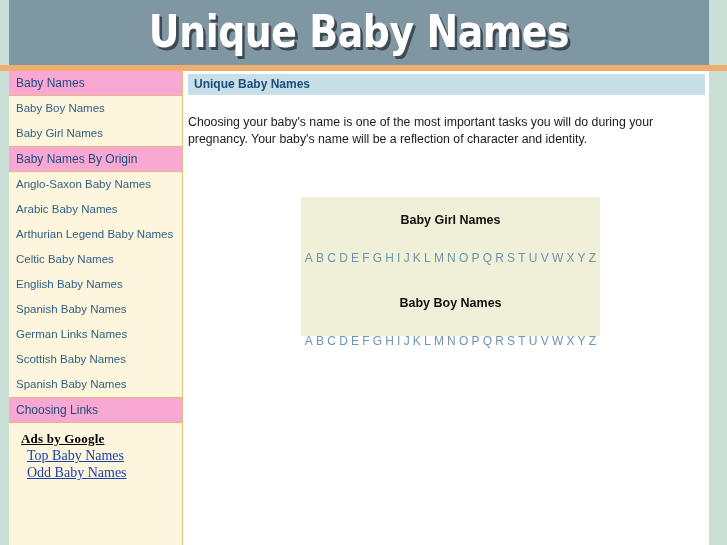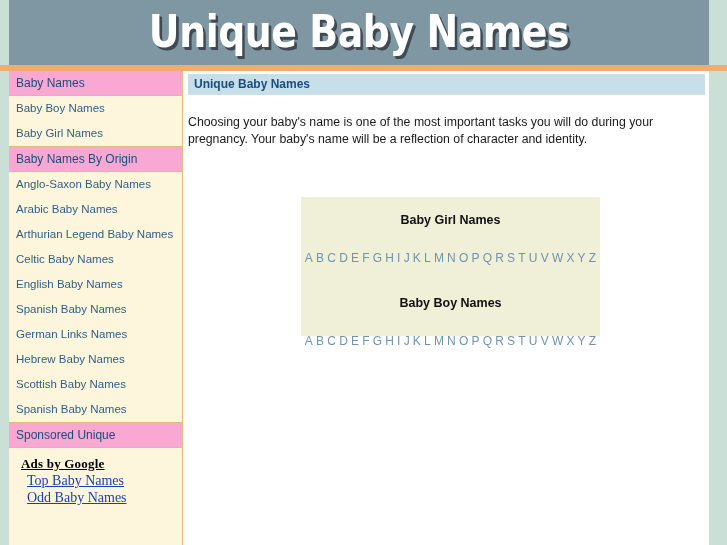--- a/index.html
+++ b/index.html
@@ -200,25 +200,24 @@
     <a class="side-link">Baby Girl Names</a>
 
     <div class="side-head">Baby Names By Origin</div>
     <a class="side-link">Anglo-Saxon Baby Names</a>
     <a class="side-link">Arabic Baby Names</a>
     <a class="side-link">Arthurian Legend Baby Names</a>
     <a class="side-link">Celtic Baby Names</a>
     <a class="side-link">English Baby Names</a>
     <a class="side-link">Spanish Baby Names</a>
     <a class="side-link">German Links Names</a>
-    <a class="side-link">Hebrew Baby Names</a>
     <a class="side-link">Scottish Baby Names</a>
     <a class="side-link">Spanish Baby Names</a>
 
-    <div class="side-head">Sponsored Unique</div>
+    <div class="side-head">Choosing Links</div>
     <div class="ads-block">
       <div class="ads-title">Ads by Google</div>
       <a class="ads-link">Top Baby Names</a>
       <a class="ads-link">Odd Baby Names</a>
 
     </div>
   </div>
 
   <div class="content">
     <div class="content-title">Unique Baby Names</div>

